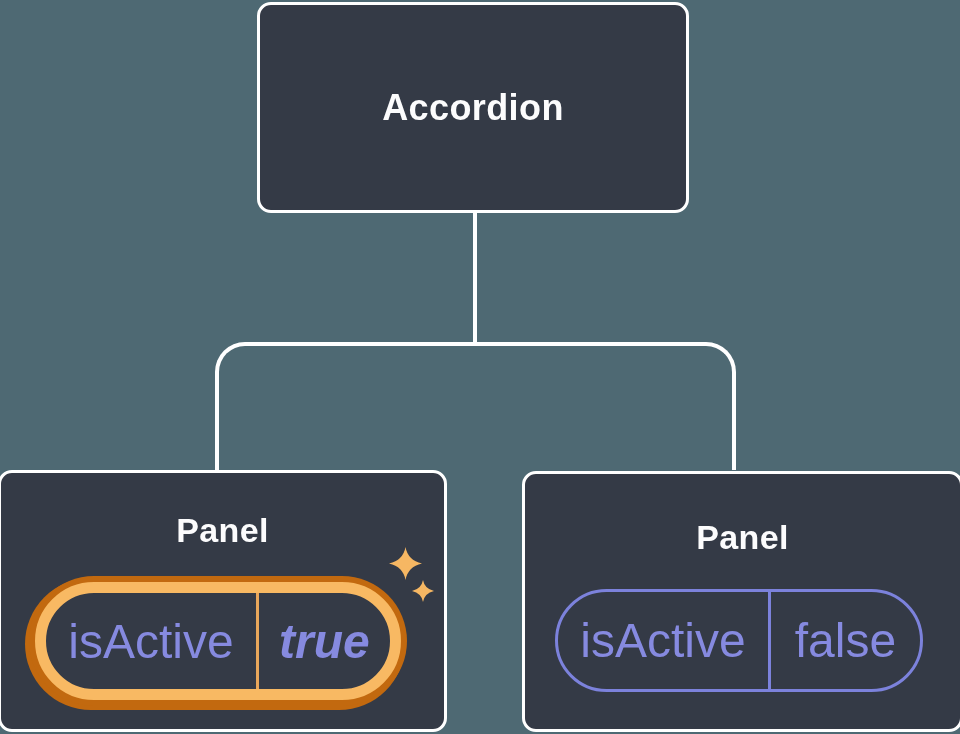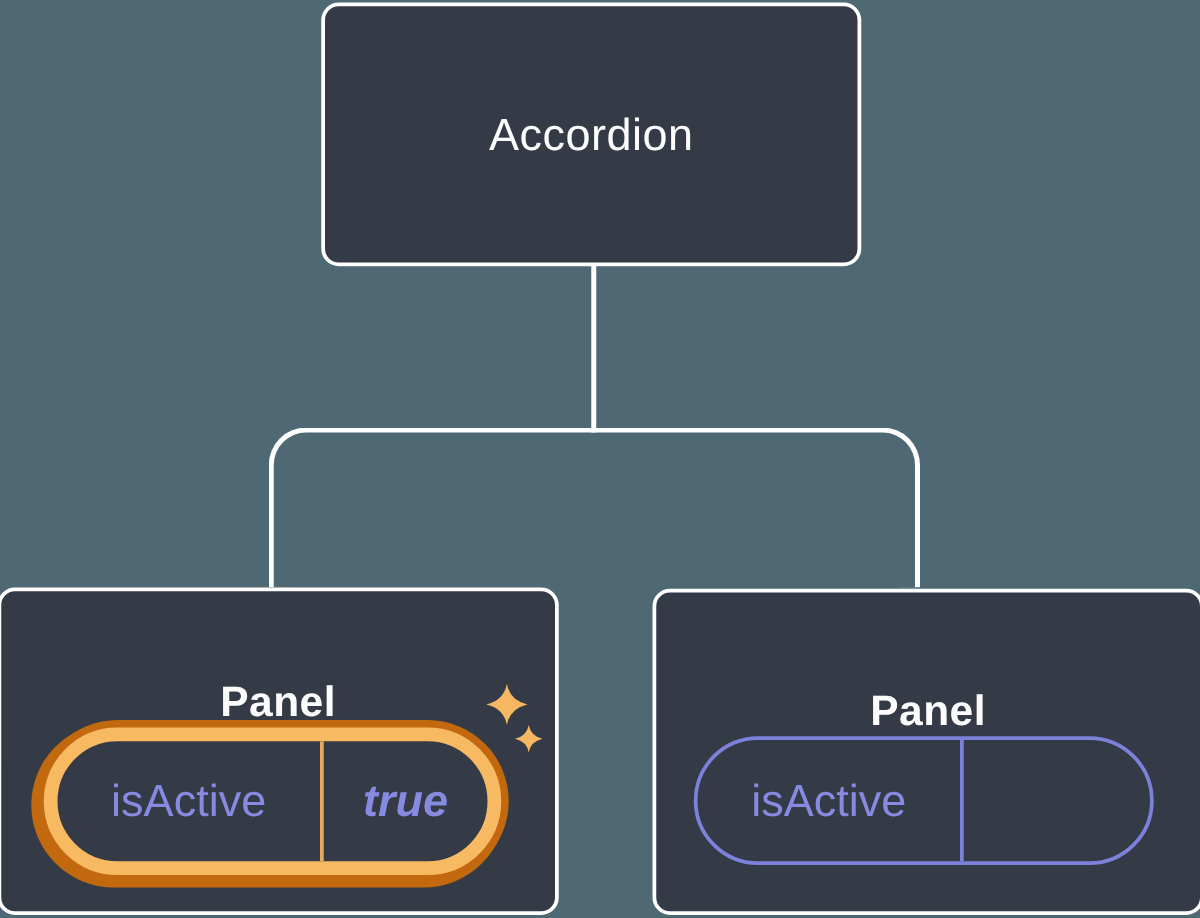--- a/index.html
+++ b/index.html
@@ -11,54 +11,54 @@
   }
   .node {
     position:absolute; background:#343A46;
     border:3px solid #FFFFFF; border-radius:14px;
   }
   .accordion-node {
     left:257px; top:2px; width:432px; height:211px;
     display:flex; align-items:center; justify-content:center;
   }
   .node-label {
-    color:#FCFCFD; font-size:36px; font-weight:400; letter-spacing:0.4px;
+    color:#FCFCFD; font-size:36px; font-weight:700; letter-spacing:0.4px;
   }
   .vline {
     position:absolute; left:473px; top:212px; width:4px; height:134px;
     background:#FFFFFF;
   }
   .bracket {
     position:absolute; left:215px; top:342px; width:521px; height:128px;
     border:4px solid #FFFFFF; border-bottom:none;
     border-top-left-radius:30px; border-top-right-radius:30px;
   }
   .panel-node-left  { left:-2px; top:470px; width:449px; height:262px; }
   .panel-node-right { left:522px; top:471px; width:441px; height:261px; }
   .panel-title {
     position:absolute; left:0; right:0; top:38px; text-align:center;
-    color:#FCFCFD; font-size:34px; font-weight:600; letter-spacing:0.4px;margin-top:32px;
+    color:#FCFCFD; font-size:34px; font-weight:600; letter-spacing:0.4px;
   }
   .panel-node-right .panel-title { top:44px; }
   .pill {
     position:absolute; background:#343A46;
     display:flex; align-items:stretch; overflow:hidden;
   }
   .pill-active {
     left:34px; top:109px; width:366px; height:118px;
     border:11px solid #F8B963; border-radius:60px;
     box-shadow: 0 0 0 6px #C2690F, -3px 3px 0 7px #C2690F;
   }
   .pill-inactive {
     left:30px; top:115px; width:368px; height:103px;
     border:3px solid #7C82DC; border-radius:52px;
   }
   .pill-cell {
     display:flex; align-items:center; justify-content:center;
-    color:#868AE0; font-size:36px;
+    color:#868AE0; font-size:48px;
   }
   .pill-active .cell-name  { width:61%; }
   .pill-active .cell-value { flex:1; font-weight:700;font-style:italic; }
   .pill-inactive .cell-name  { width:58%; }
   .pill-inactive .cell-value { flex:1; font-weight:400; }
   .divider-active   { width:3px; background:#E9A75B; }
   .divider-inactive { width:3px; background:#7C82DC; }
   .sparkle { position:absolute; z-index:5; }
   .sparkle-large { left:388px; top:74px;  width:33px; height:33px; }
   .sparkle-small { left:411px; top:107px; width:22px; height:22px; }
@@ -91,16 +91,17 @@
       <path d="M50 0 Q57 40 100 50 Q57 60 50 100 Q43 60 0 50 Q43 40 50 0 Z" fill="#F6B763"></path>
     </svg>
   </div>
 
   <div class="node panel-node-right">
     <div class="panel-title">Panel</div>
 
     <div class="pill pill-inactive">
       <span class="pill-cell cell-name">isActive</span>
       <span class="divider-inactive"></span>
+      <span class="pill-cell cell-value">false</span>
     </div>
   </div>
 
 </div>
 
 </body></html>

